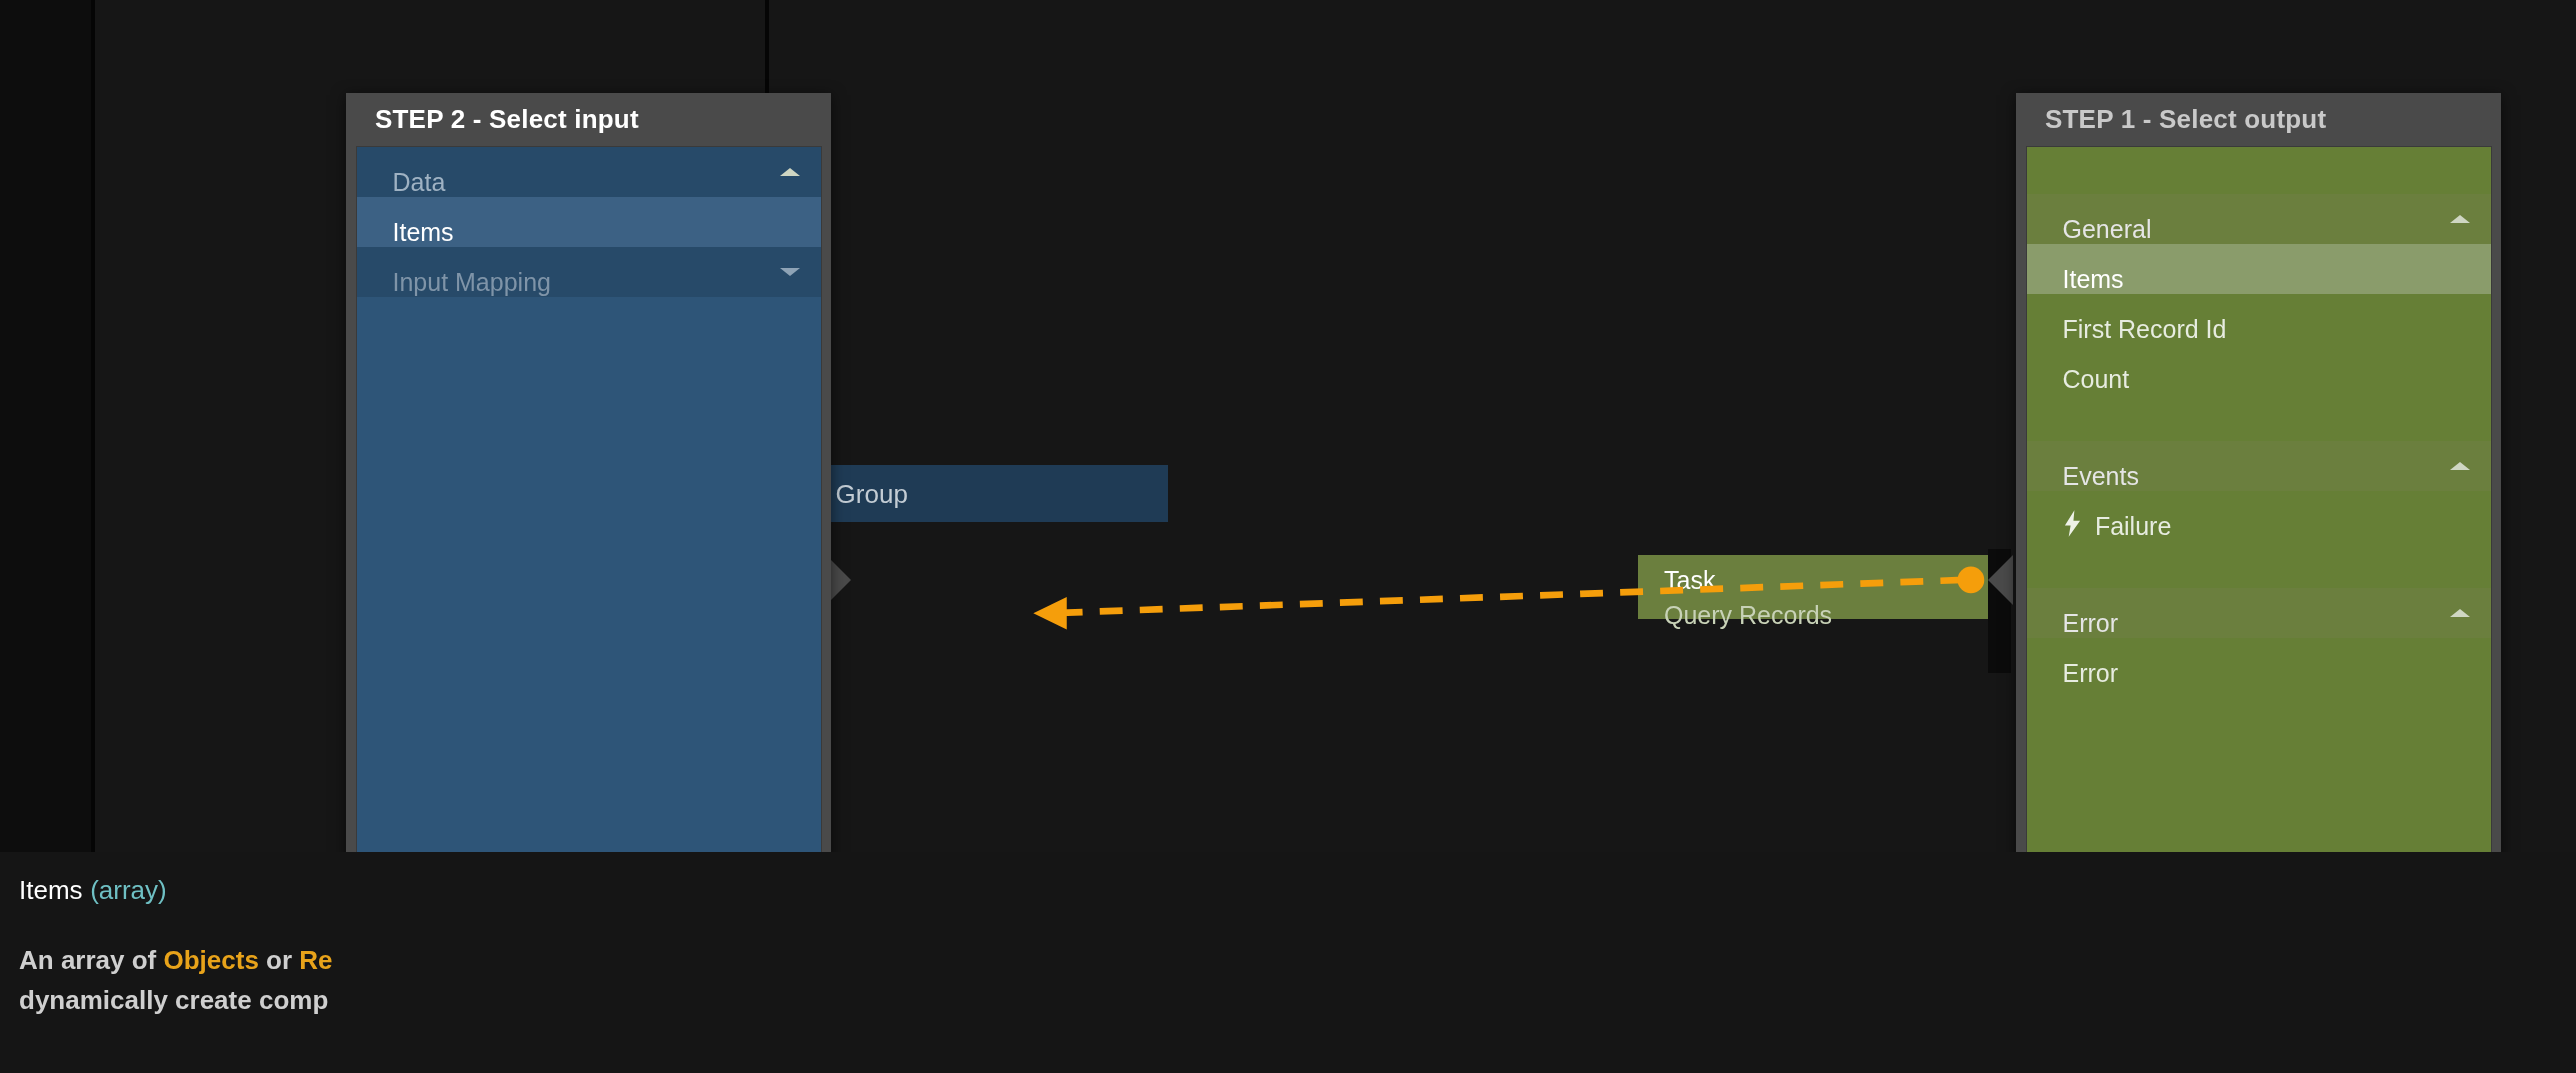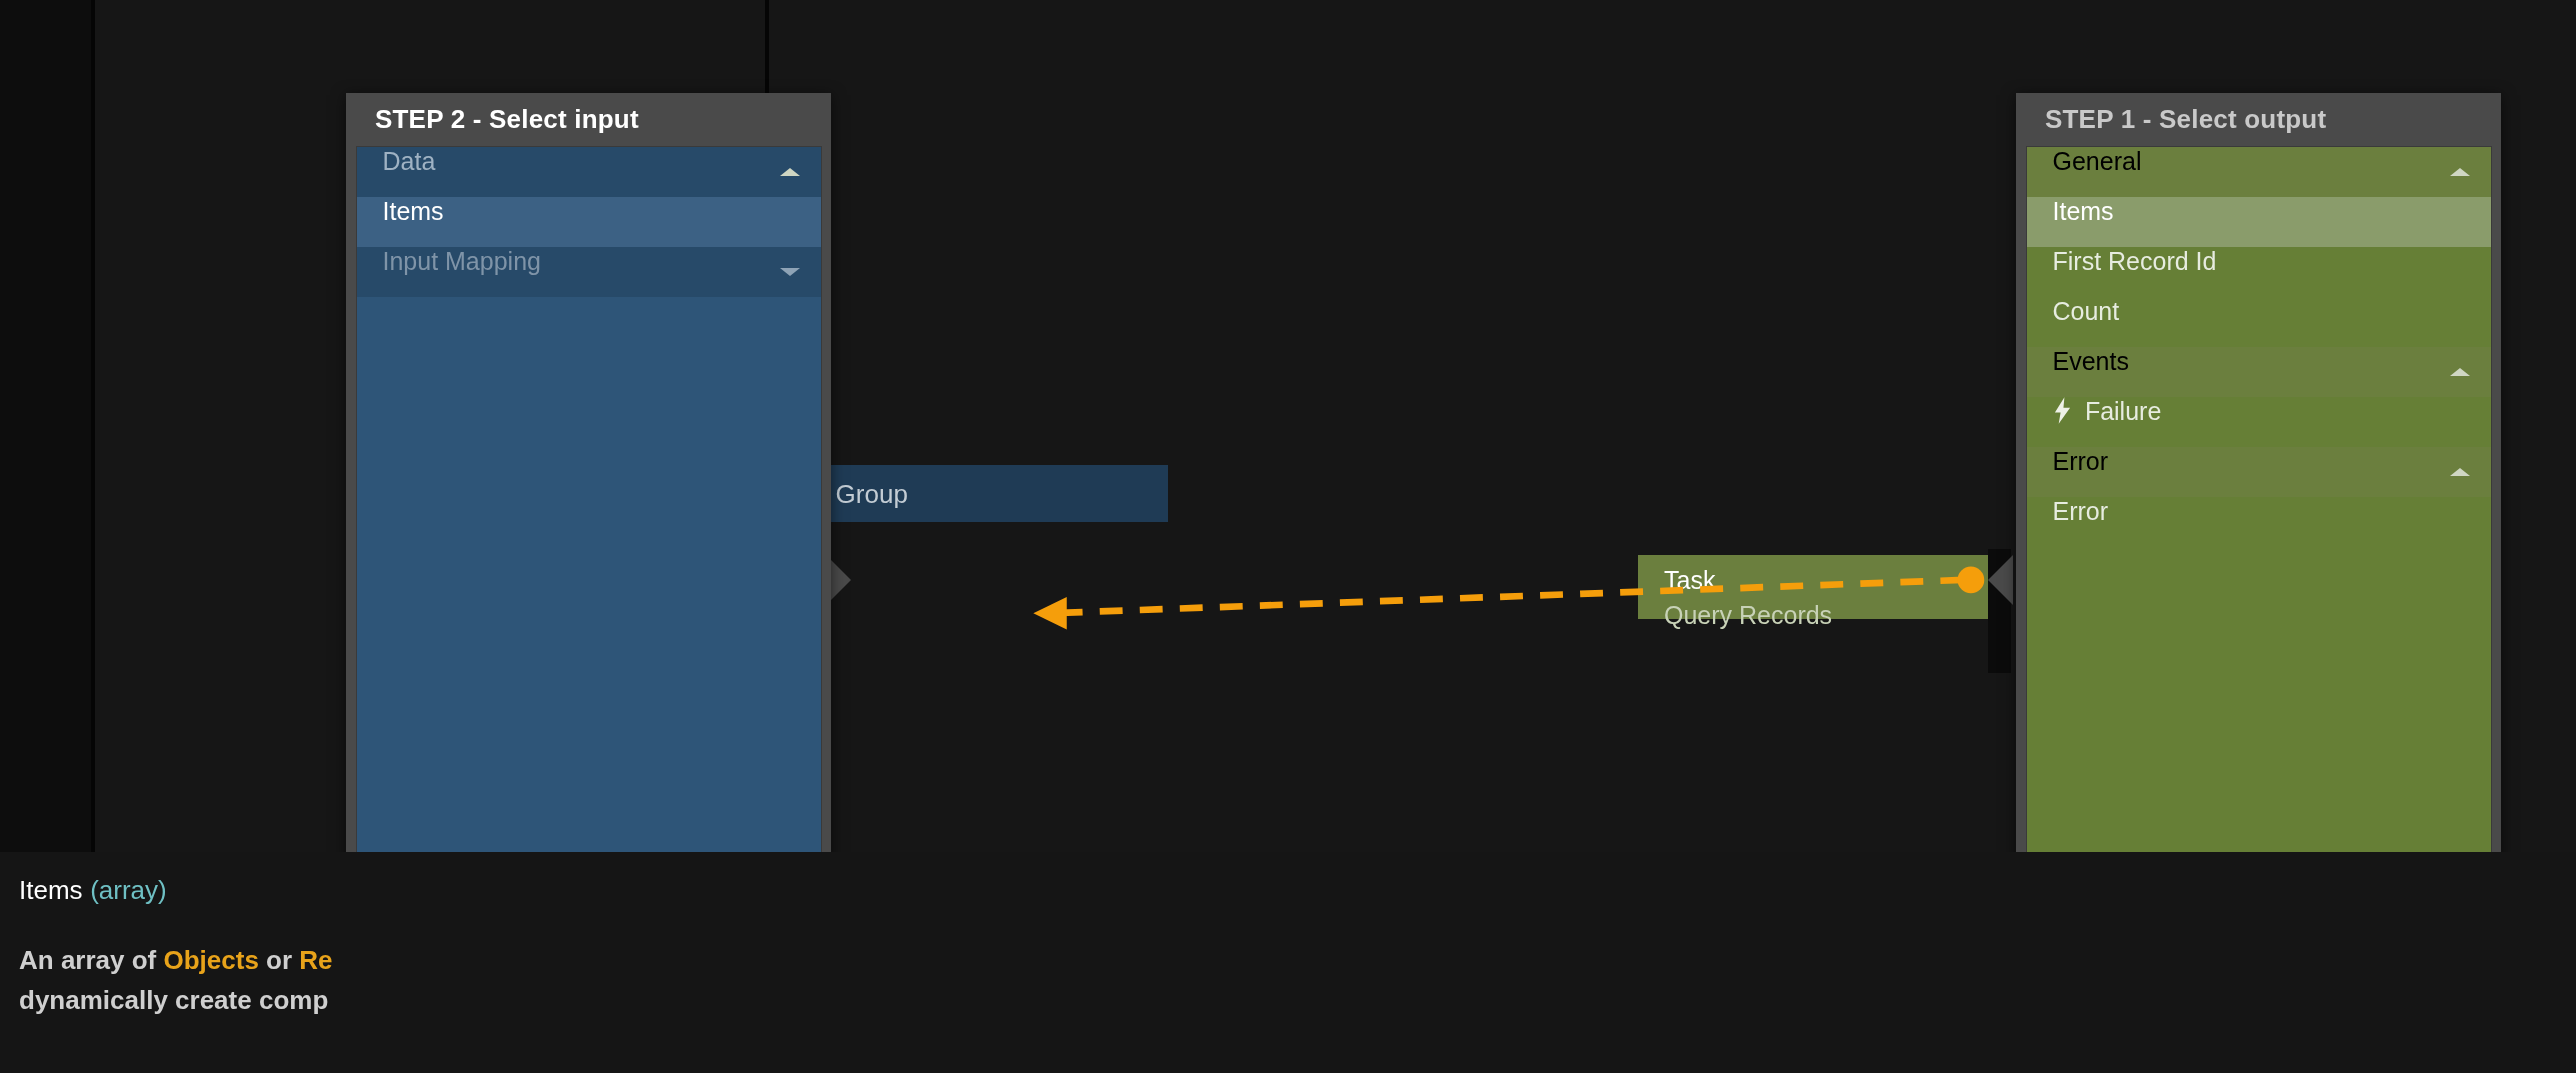--- a/index.html
+++ b/index.html
@@ -185,23 +185,23 @@
     top: 53px;
     bottom: 9.5px;
     border: 1.9px solid #3a3a3a;
     overflow: hidden;
   }
   .opt-row {
     position: relative;
     box-sizing: border-box;
     height: 50px;
     display: flex;
-    align-items: flex-start;
+    align-items: flex-end;
     font-size: 25px;
-    padding-left: 26px;
+    padding-left: 36px;
   }
   .opt-row .chev {
     position: absolute;
     right: 21px;
     top: 50%;
     width: 0;
     height: 0;
     transform: translateY(-50%);
   }
   .chev.up {
@@ -239,21 +239,21 @@
 
   
   #step1-panel {
     left: 2016px;
     top: 93px;
     width: 485px;
     height: 964px;
   }
   #step1-panel .step-panel-header { color: #c9c9c9; }
   #step1-panel .step-panel-body { background: #667f36; }
-  #step1-panel .opt-row.group { background: #6b7f3e; color: #000000; }
+  #step1-panel .opt-row.group { background: #6b7f3e; color: #e5e5e5; margin-top: 47px; }
   #step1-panel .opt-row.leaf { background: #667f36; color: #e7ece0; }
   #step1-panel .opt-row.leaf.selected { background: #8a9c6b; color: #ffffff; }
 
   
   #doc-panel {
     position: absolute;
     left: 0;
     top: 852px;
     width: 2576px;
     height: 221px;

